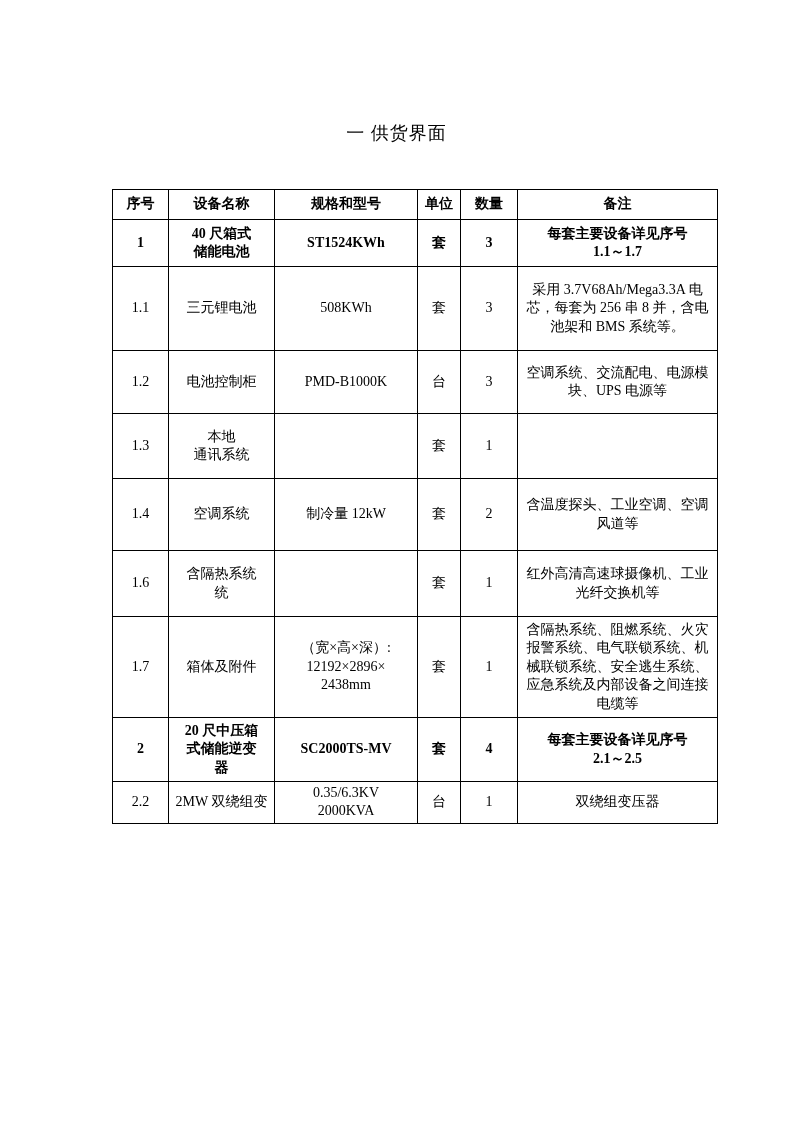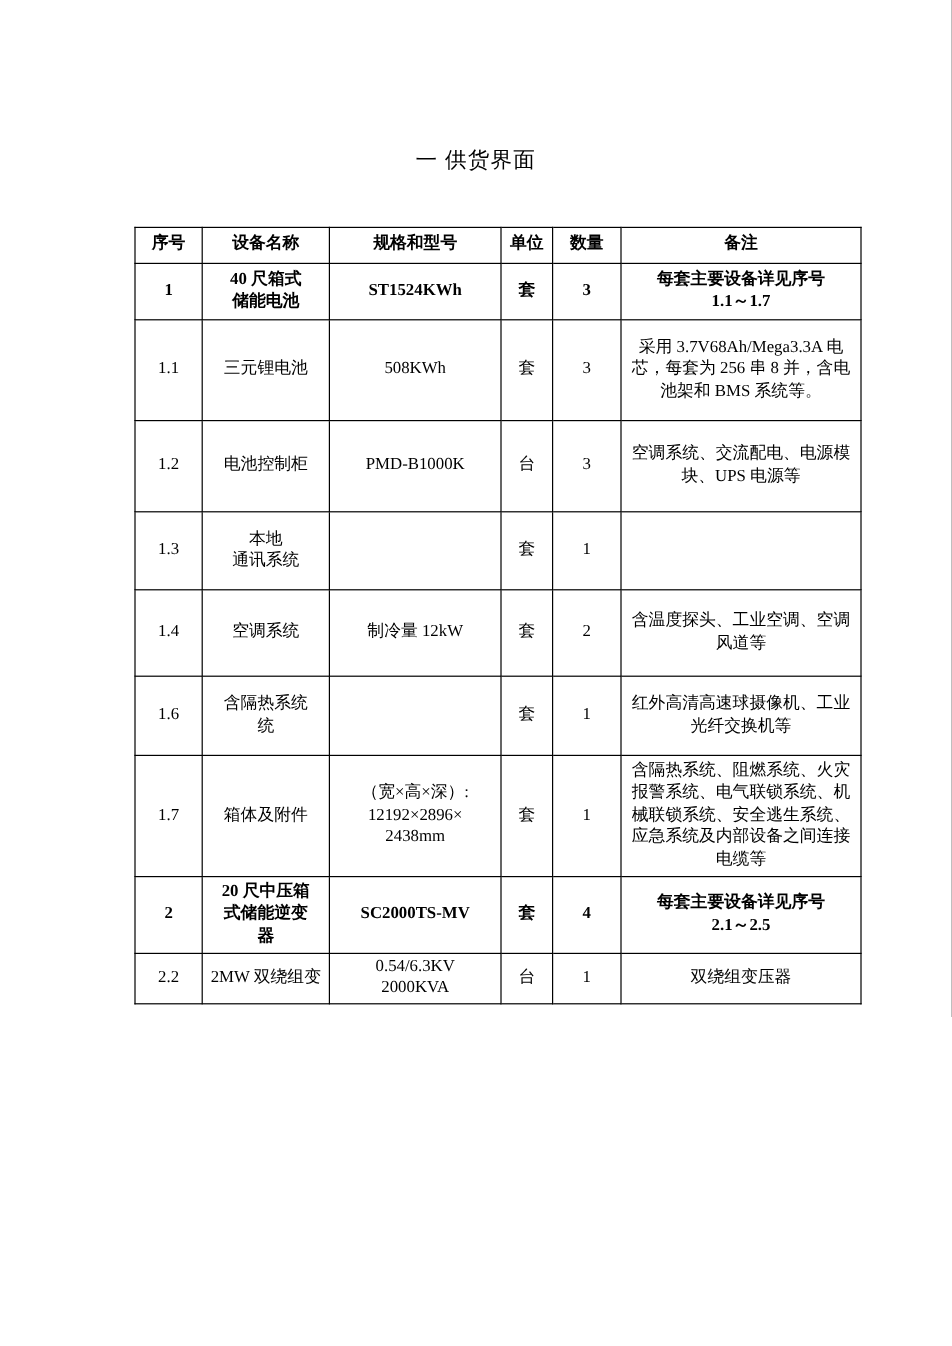--- a/index.html
+++ b/index.html
@@ -86,21 +86,21 @@
 1.1～1.7</td>
       </tr>
       <tr style="height:84px">
         <td>1.1</td>
         <td>三元锂电池</td>
         <td>508KWh</td>
         <td>套</td>
         <td>3</td>
         <td>采用 3.7V68Ah/Mega3.3A 电芯，每套为 256 串 8 并，含电池架和 BMS 系统等。</td>
       </tr>
-      <tr style="height:76px">
+      <tr style="height:63px">
         <td>1.2</td>
         <td>电池控制柜</td>
         <td>PMD-B1000K</td>
         <td>台</td>
         <td>3</td>
         <td>空调系统、交流配电、电源模块、UPS 电源等</td>
       </tr>
       <tr style="height:65px">
         <td>1.3</td>
         <td>本地
@@ -144,21 +144,21 @@
 器</td>
         <td>SC2000TS-MV</td>
         <td>套</td>
         <td>4</td>
         <td>每套主要设备详见序号
 2.1～2.5</td>
       </tr>
       <tr style="height:38px">
         <td>2.2</td>
         <td>2MW 双绕组变</td>
-        <td>0.54/6.3KV
+        <td>0.35/6.3KV
 2000KVA</td>
         <td>台</td>
         <td>1</td>
         <td>双绕组变压器</td>
       </tr>
     </tbody>
   </table>
 
 </div>
 

